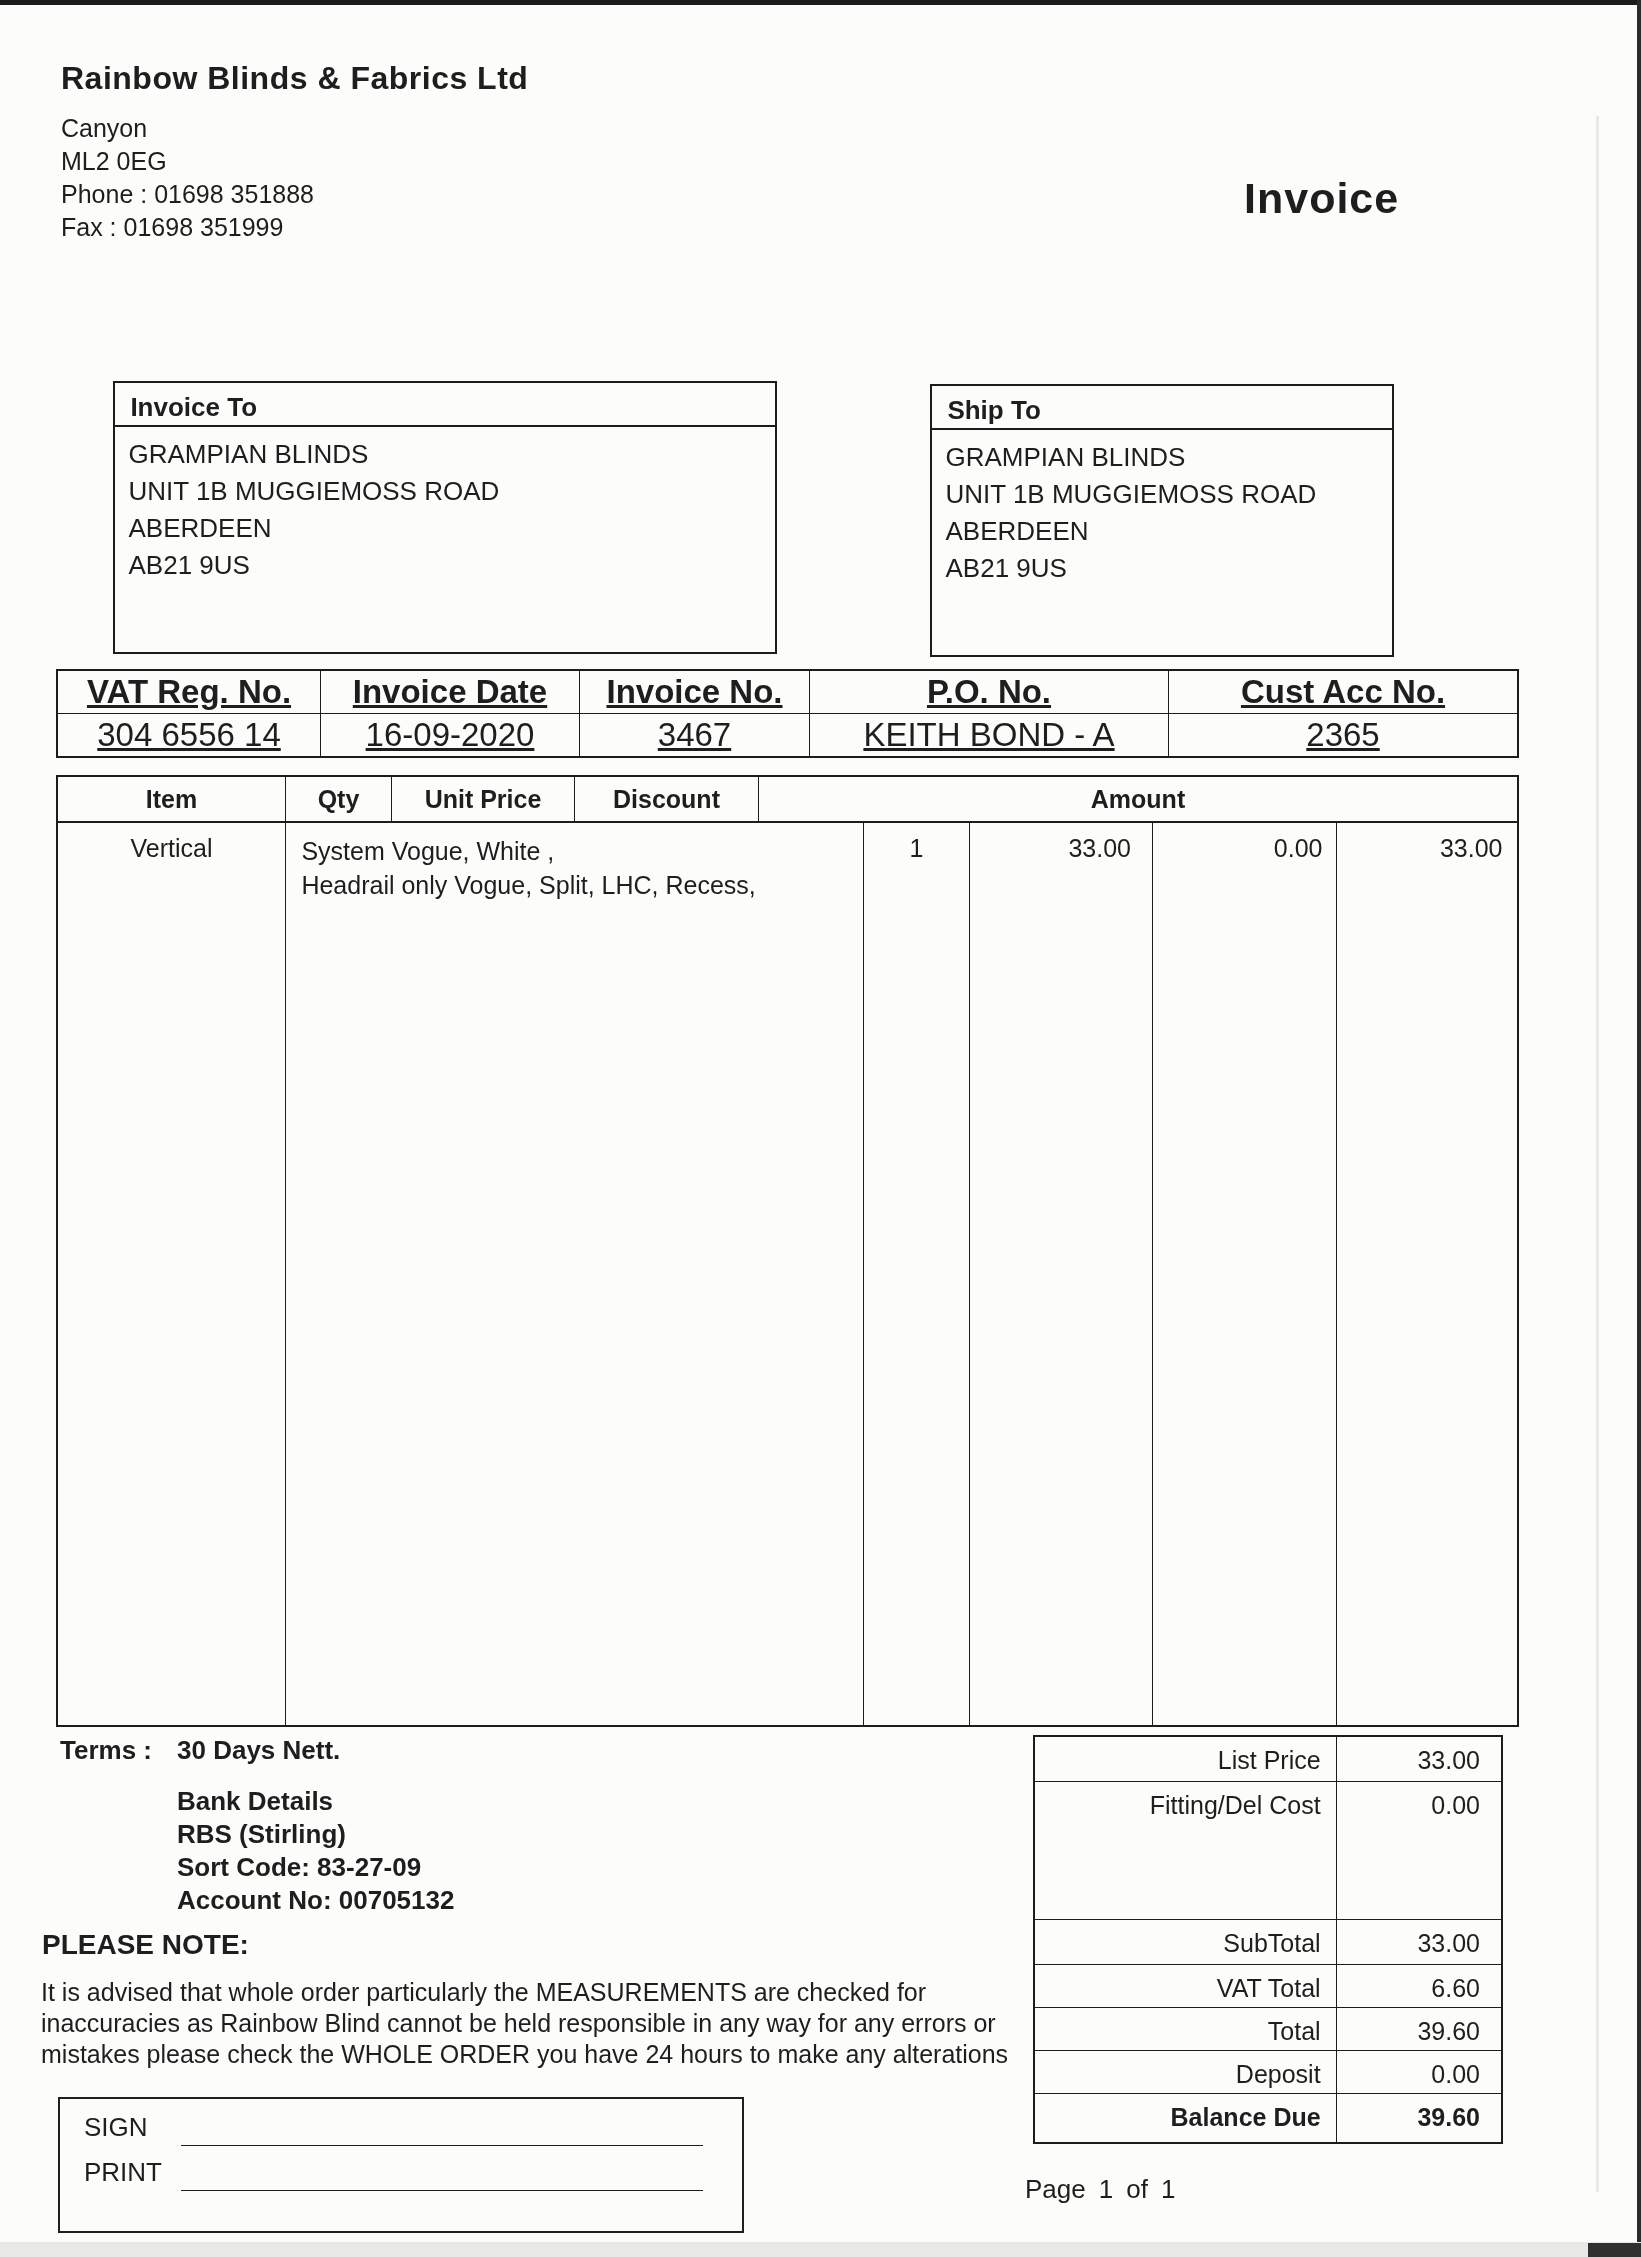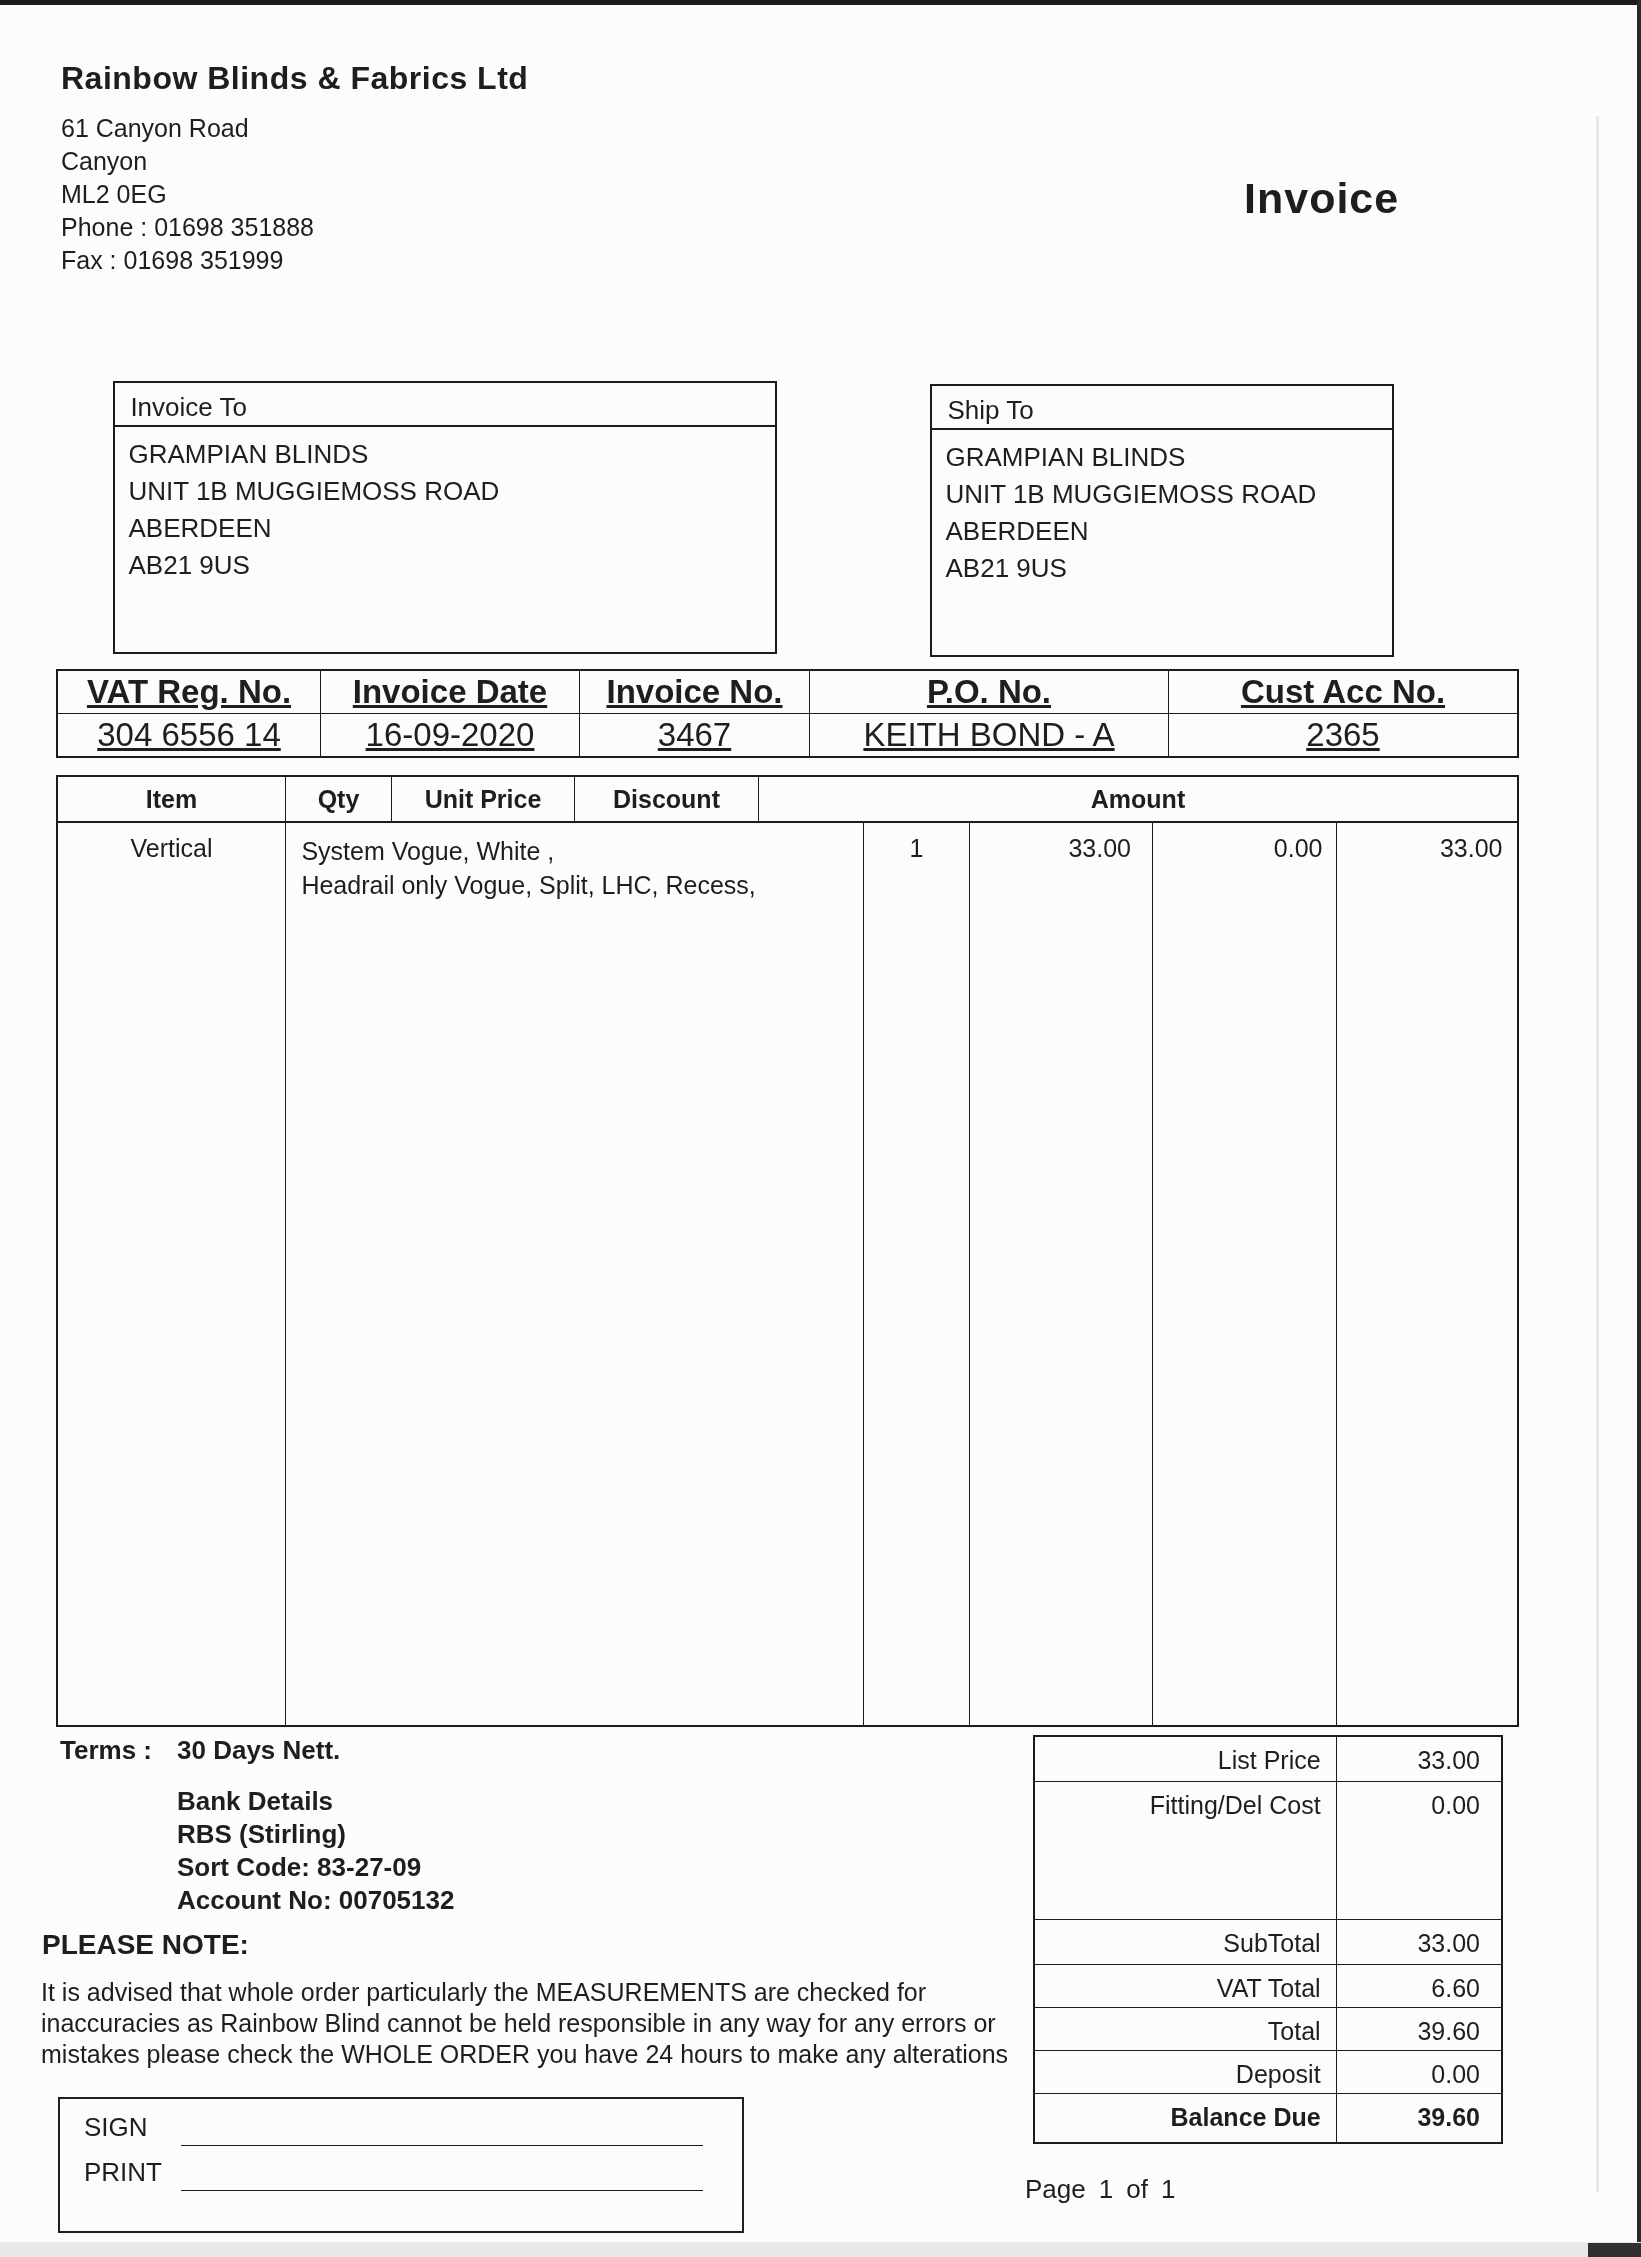--- a/index.html
+++ b/index.html
@@ -21,21 +21,21 @@
   .company-name { font-weight:bold; font-size:32px; letter-spacing:0.5px; margin-bottom:15.4px; }
   .company-line { font-size:25px; line-height:33px; }
 
   .doc-title { position:absolute; left:1244px; top:174px; font-size:43px; font-weight:bold; letter-spacing:1px; }
 
   
   .addr-box { position:absolute; border:2.9px solid #1c1c1c; box-sizing:border-box; }
   .invoice-to { left:113px; top:381px; width:664px; height:273px; }
   .ship-to    { left:930px; top:384px; width:464px; height:273px; }
   .addr-head { height:44px; border-bottom:2.9px solid #1c1c1c; box-sizing:border-box;
-               font-weight:normal; font-size:26px; padding:8.7px 0 0 15.4px; }
+               font-weight:bold; font-size:26px; padding:8.7px 0 0 15.4px; }
   .addr-body { padding:8.7px 0 0 13.5px; font-size:26px; line-height:37px; }
 
   
   .info-table { position:absolute; left:56px; top:669px; width:1463px; border:2.9px solid #1c1c1c; box-sizing:border-box; }
   .info-row { display:flex; }
   .info-row.head { border-bottom:1.9px solid #1c1c1c; font-weight:bold; }
   .info-cell { box-sizing:border-box; height:42px; border-right:1.9px solid #1c1c1c;
                display:flex; align-items:center; justify-content:center; font-size:33px;text-decoration:underline; }
   .info-cell:last-child { border-right:none; flex:1; }
   .ic1 { flex:0 0 263px; } .ic2 { flex:0 0 259px; } .ic3 { flex:0 0 230px; } .ic4 { flex:0 0 359px; }
@@ -92,21 +92,20 @@
 <div class="page">
 
   <div class="scan-edge-top"></div>
   <div class="scan-edge-right"></div>
   <div class="scan-faint-line"></div>
   <div class="scan-band-bottom"></div>
   <div class="scan-corner"></div>
 
   <header class="company">
     <div class="company-name">Rainbow Blinds &amp; Fabrics Ltd</div>
-    <div class="company-line">61 Canyon Road</div>
     <div class="company-line">Canyon</div>
     <div class="company-line">ML2 0EG</div>
     <div class="company-line">Phone : 01698 351888</div>
     <div class="company-line">Fax : 01698 351999</div>
   </header>
 
   <div class="doc-title">Invoice</div>
 
   <section class="addr-box invoice-to">
     <div class="addr-head">Invoice To</div>

